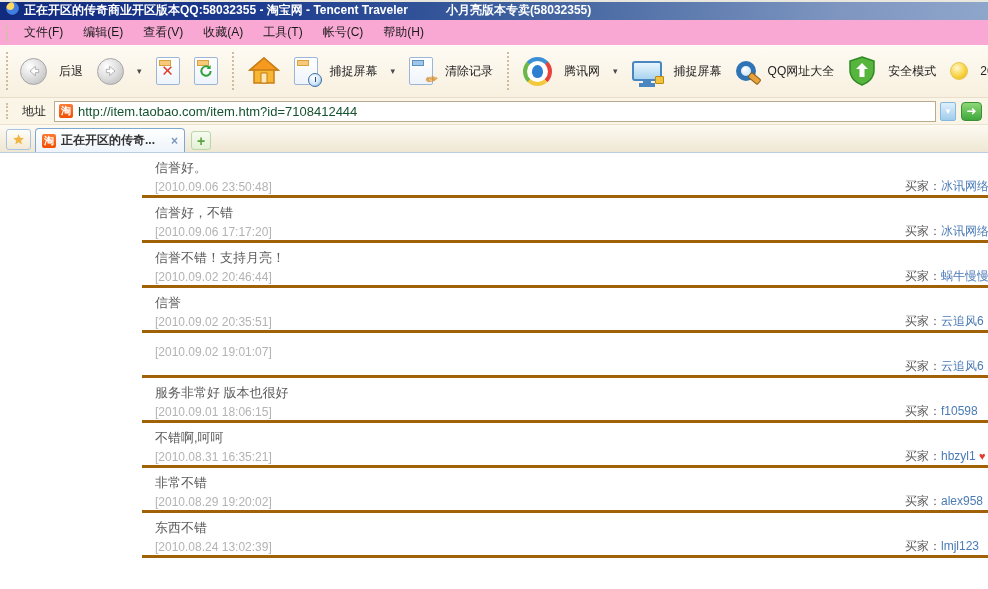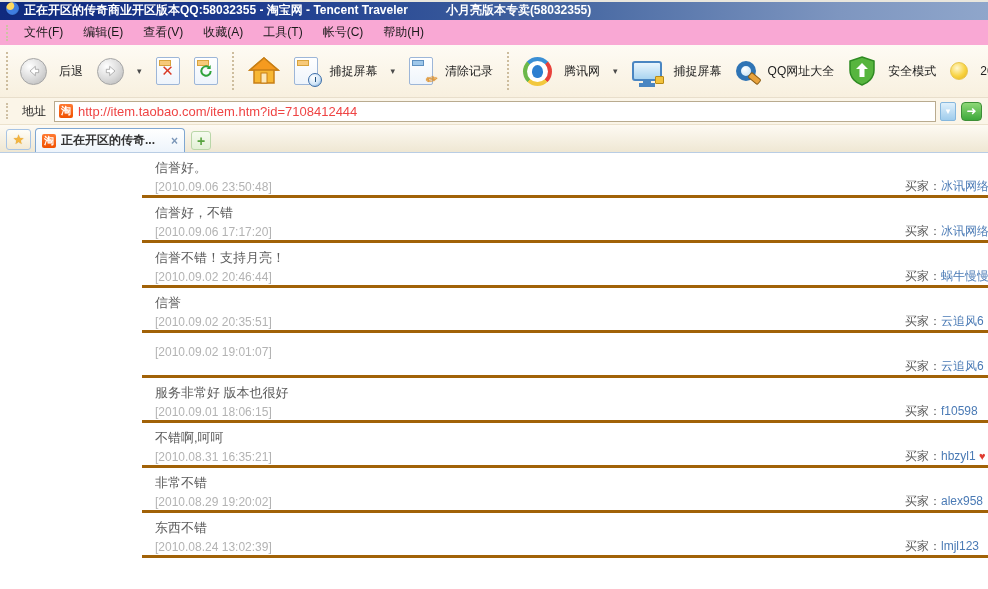--- a/index.html
+++ b/index.html
@@ -65,21 +65,21 @@
 
   
   .addressbar{ height:27px; background:#fbf5e8; border-bottom:1px solid #ece2cd;
     display:flex; align-items:center; padding:0 4px; }
   .addr-label{ font-size:12px; color:#222; margin:0 8px 0 8px; white-space:nowrap; }
   .addr-input{ flex:1; height:21px; background:#fff; border:1px solid #b9ab8f;
     display:flex; align-items:center; padding:0 4px; gap:5px; }
   .favicon-tb{ width:14px; height:14px; border-radius:2px; flex:0 0 auto;
     background:linear-gradient(#ff7a33,#f05000); color:#fff; font-size:10px; font-weight:bold;
     display:flex; align-items:center; justify-content:center; }
-  .addr-url{ font-size:13px; color:#ef4444; white-space:nowrap; overflow:hidden; }
+  .addr-url{ font-size:13px; color:#14532d; white-space:nowrap; overflow:hidden; }
   .addr-drop{ width:16px; height:19px; margin-left:4px; border:1px solid #86b7dd; border-radius:2px;
     background:linear-gradient(#dff0fb,#9fccec); color:#fff; font-size:9px;
     display:flex; align-items:center; justify-content:center; cursor:pointer; }
   .addr-go{ width:21px; height:19px; margin:0 2px 0 5px; border:1px solid #3d8f36; border-radius:4px;
     background:linear-gradient(#8ed877,#3da83b); color:#fff; font-size:12px; font-weight:bold;
     display:flex; align-items:center; justify-content:center; cursor:pointer; }
 
   
   .tabbar{ height:28px; background:linear-gradient(#fdfaf3,#efe7d3);
     display:flex; align-items:flex-end; padding:0 4px; border-bottom:1px solid #b9cde4; }

